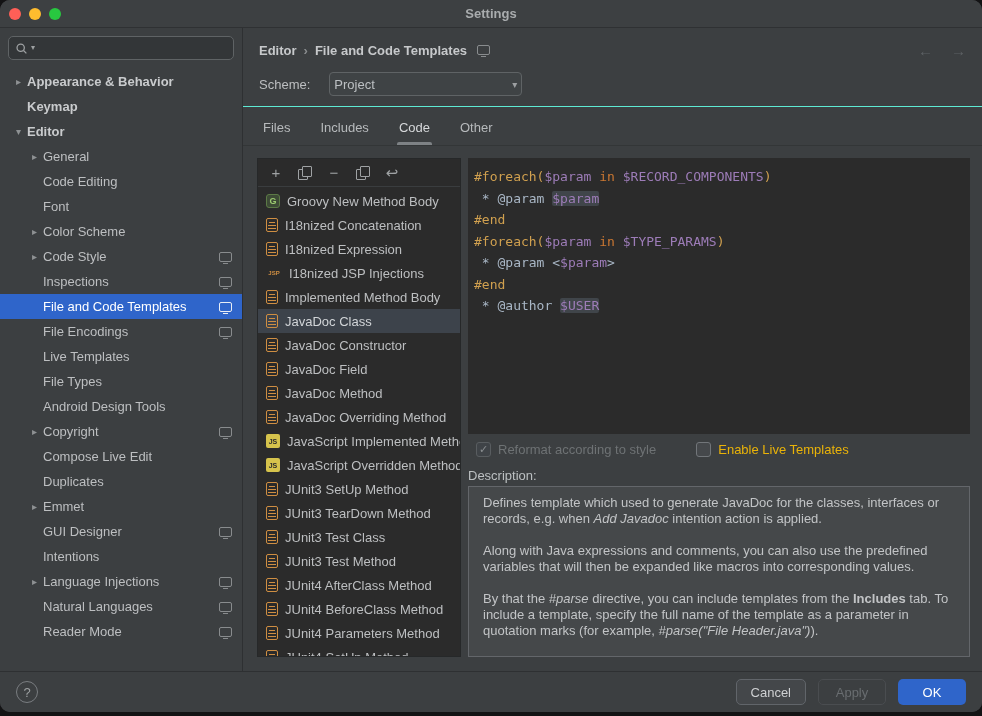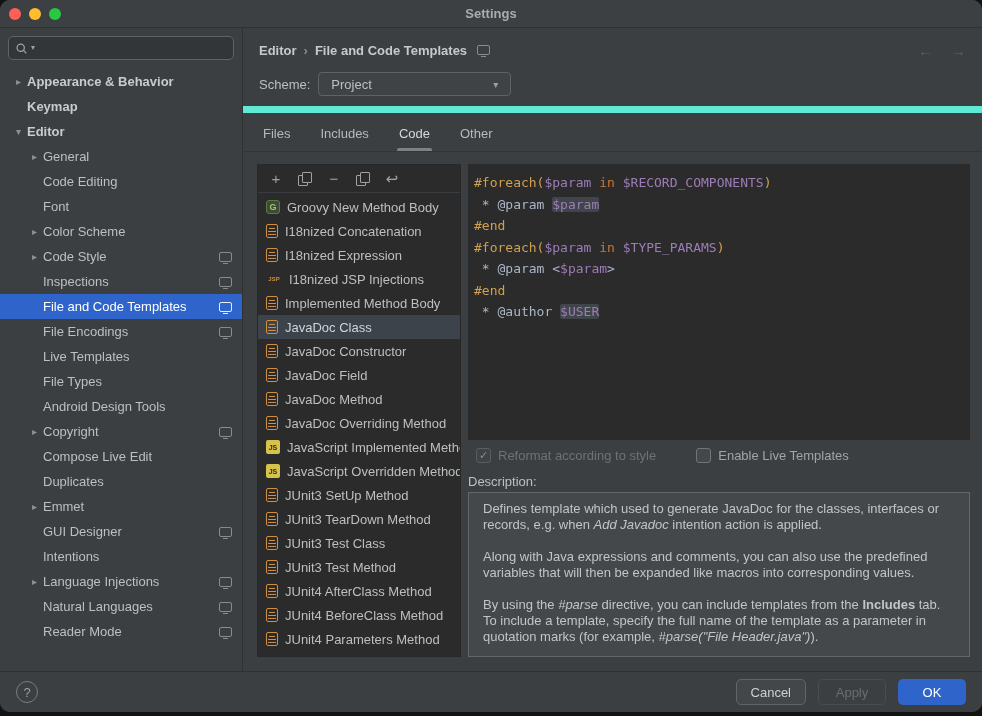--- a/index.html
+++ b/index.html
@@ -41,23 +41,23 @@
 
   
   .breadcrumb-row{flex:0 0 44px;display:flex;align-items:center;padding:0 16px;gap:7px}
   .crumb{font-weight:bold;color:#c7c9cb}
   .crumb-sep{color:#8a8d8f;font-weight:bold}
   .crumb-screen{margin-left:3px}
   .breadcrumb-row .crumb-screen{margin-left:3px;flex:0 0 13px}
   .nav-arrows{margin-left:auto;display:flex;gap:18px;color:#5d6164;font-size:15px}
 
   
-  .scheme-row{flex:0 0 32px;display:flex;align-items:center;gap:8px;padding:0 16px 10px;border-bottom:7px solid #5eead4}
+  .scheme-row{flex:0 0 32px;display:flex;align-items:center;gap:19px;padding:0 16px 10px;border-bottom:1px solid #5eead4}
   .scheme-label{color:#bdbfc1}
-  .combo{width:193px;height:24px;background:#3f4345;border:1px solid #5f6365;border-radius:4px;display:flex;align-items:center;padding:0 12px;color:#bcc0c3}
+  .combo{width:193px;height:24px;background:#3f4345;border:1px solid #5f6365;border-radius:4px;display:flex;align-items:center;padding:0 4px;color:#bcc0c3}
   .combo-chev{margin-left:auto;color:#9da0a2;font-size:10px}
 
   
   .tabs-row{flex:0 0 39px;display:flex;align-items:flex-end;gap:26px;padding:0 18px;border-bottom:1px solid #333637}
   .tab{padding:0 2px 10px;position:relative;color:#b7babc;cursor:default}
   .tab.active{color:#d6d8da}
   .tab.active::after{content:"";position:absolute;left:0;right:0;bottom:0;height:3px;background:#7e8285;border-radius:2px 2px 0 0}
 
   
   .panels{flex:1;display:flex;gap:7px;padding:12px 12px 14px 14px;min-height:0}
@@ -88,21 +88,21 @@
   .tk-v{color:#9d7cb8}
   .tk-p{color:#a9b7c6}
   .hl{background:#40454a;border-radius:2px}
 
   
   .options-row{flex:0 0 30px;display:flex;align-items:center;gap:40px;padding:0 8px}
   .cb{display:flex;align-items:center;gap:7px}
   .cb-box{width:15px;height:15px;border-radius:3px;border:1px solid #72767a;background:#45484b;display:flex;align-items:center;justify-content:center;font-size:11px;color:transparent}
   .cb.checked .cb-box{color:#8a8e90}
   .cb.disabled .cb-box{border-color:#595d60;background:#3f4347}
-  .cb-label{color:#a3a3a3}
+  .cb-label{color:#eab308}
   .cb.disabled .cb-label{color:#6e7274}
 
   
   .desc-label{flex:0 0 22px;display:flex;align-items:center;color:#bcc0c2}
   .desc-box{flex:1;border:1px solid #63666a;background:#45484a;padding:8px 14px;font-size:13px;line-height:16px;color:#c2c4c6;overflow:hidden}
   .desc-box p{margin:0 0 16px}
   .desc-box p:last-child{margin-bottom:0}
   .desc-box .it{font-style:italic}
   .desc-box .bd{font-weight:bold}
 
@@ -377,21 +377,21 @@
             <div class="cb">
               <span class="cb-box"></span>
               <span class="cb-label">Enable Live Templates</span>
             </div>
           </div>
 
           <div class="desc-label">Description:</div>
           <div class="desc-box">
               <p><span>Defines template which used to generate JavaDoc for the classes, interfaces or records, e.g. when </span><span class="it">Add Javadoc</span><span> intention action is applied.</span></p>
               <p><span>Along with Java expressions and comments, you can also use the predefined variables that will then be expanded like macros into corresponding values.</span></p>
-              <p><span>By using the </span><span class="it">#parse</span><span> directive, you can include templates from the </span><span class="bd">Includes</span><span> tab. To include a template, specify the full name of the template as a parameter in quotation marks (for example, </span><span class="it">#parse("File Header.java")</span><span>).</span></p>
+              <p><span>By that the </span><span class="it">#parse</span><span> directive, you can include templates from the </span><span class="bd">Includes</span><span> tab. To include a template, specify the full name of the template as a parameter in quotation marks (for example, </span><span class="it">#parse("File Header.java")</span><span>).</span></p>
               <p><span>Predefined variables take the following values:</span></p>
             </div>
         </div>
 
       </div>
 
     </main>
   </div>
 
   <div class="footer">

